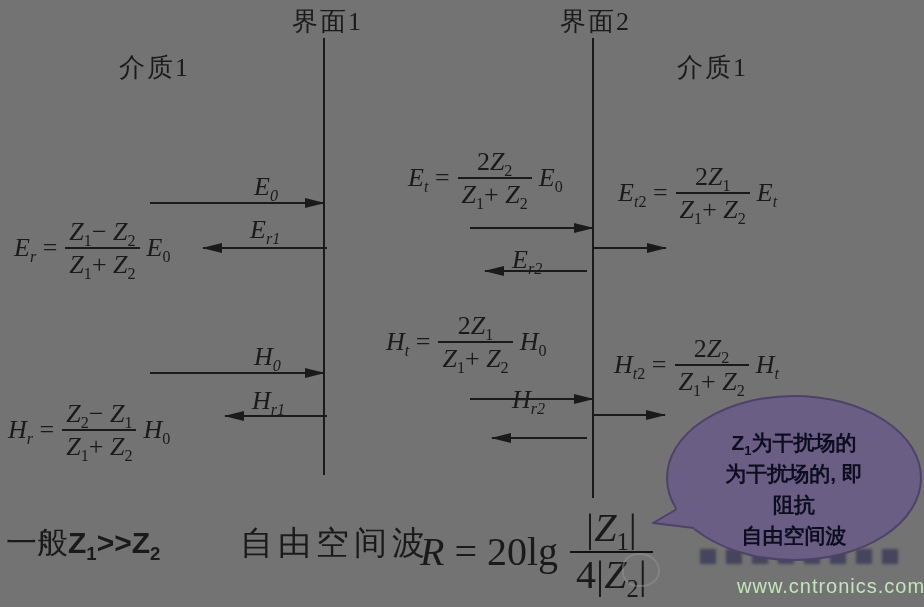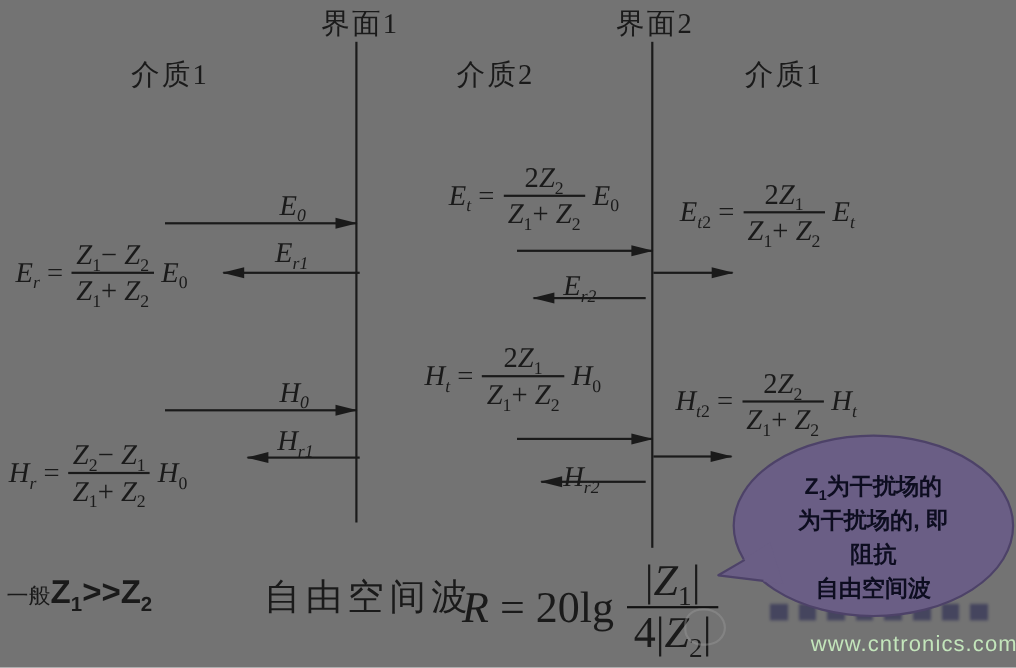--- a/index.html
+++ b/index.html
@@ -20,21 +20,21 @@
   sub{font-size:0.62em;line-height:0;}
   
   .formula{position:absolute;display:flex;align-items:center;font-size:26px;white-space:nowrap;}
   .formula .lhs{margin-right:8px;}
   .formula .rhs{margin-left:7px;}
   .frac{display:inline-flex;flex-direction:column;align-items:center;}
   .frac .num,.frac .den{padding:0 4px;line-height:1.2;}
   .frac .bar{align-self:stretch;height:0;border-top:2px solid #1a1a1a;}
   
   .cond{position:absolute;white-space:nowrap;}
-  .cond .cond-cn{font-size:20px;}
+  .cond .cond-cn{font-size:31px;}
   .cond .cond-math{font-family:"Liberation Sans","DejaVu Sans",sans-serif;font-weight:bold;font-size:30px;}
   .cond .cond-math i{font-style:normal;}
   .refl{position:absolute;font-size:33px;letter-spacing:5px;white-space:nowrap;}
   .rformula{position:absolute;display:flex;align-items:center;font-size:40px;white-space:nowrap;}
   .rformula .rlhs{margin-right:12px;}
   .rformula .num,.rformula .den{line-height:1.12;padding:0 6px;text-align:center;}
   .rformula .bar{border-top:2.5px solid #111;}
   
   .bubble{position:absolute;}
   .callout-text{position:absolute;width:250px;text-align:center;
@@ -54,42 +54,41 @@
 <body>
 
 <div class="stage">
 
   <div class="vline" style="left:323px;top:38px;height:437px"></div>
   <div class="vline" style="left:592px;top:38px;height:460px"></div>
 
   <div class="cnlbl" style="left:292px;top:4px">界面1</div>
   <div class="cnlbl" style="left:560px;top:4px">界面2</div>
   <div class="cnlbl" style="left:119px;top:50px">介质1</div>
-  <div class="cnlbl" style="left:415px;top:50px">介质2</div>
   <div class="cnlbl" style="left:677px;top:50px">介质1</div>
 
   <div class="arrow r" style="left:150px;top:202px;width:174px"></div>
   <div class="arrow l" style="left:203px;top:247px;width:124px"></div>
   <div class="mlabel" style="left:254px;top:172px"><i>E</i><sub>0</sub></div>
   <div class="mlabel" style="left:250px;top:215px"><i>E</i><sub><i>r</i>1</sub></div>
 
   <div class="arrow r" style="left:470px;top:227px;width:123px"></div>
   <div class="arrow r" style="left:594px;top:247px;width:72px"></div>
   <div class="arrow l" style="left:485px;top:270px;width:102px"></div>
   <div class="mlabel" style="left:512px;top:245px"><i>E</i><sub><i>r</i>2</sub></div>
 
   <div class="arrow r" style="left:150px;top:372px;width:174px"></div>
   <div class="arrow l" style="left:225px;top:415px;width:102px"></div>
   <div class="mlabel" style="left:254px;top:342px"><i>H</i><sub>0</sub></div>
   <div class="mlabel" style="left:252px;top:386px"><i>H</i><sub><i>r</i>1</sub></div>
 
   <div class="arrow r" style="left:470px;top:398px;width:123px"></div>
   <div class="arrow r" style="left:594px;top:414px;width:71px"></div>
   <div class="arrow l" style="left:492px;top:437px;width:95px"></div>
-  <div class="mlabel" style="left:512px;top:419px"><i>H</i><sub><i>r</i>2</sub></div>
+  <div class="mlabel" style="left:512px;top:385px"><i>H</i><sub><i>r</i>2</sub></div>
 
   <div class="formula" style="left:14px;top:216px">
     <span class="lhs"><i>E</i><sub><i>r</i></sub> =</span>
     <span class="frac">
         <span class="num"><i>Z</i><sub>1</sub>− <i>Z</i><sub>2</sub></span>
         <span class="bar"></span>
         <span class="den"><i>Z</i><sub>1</sub>+ <i>Z</i><sub>2</sub></span>
       </span>
     <span class="rhs"><i>E</i><sub>0</sub></span>
   </div>

